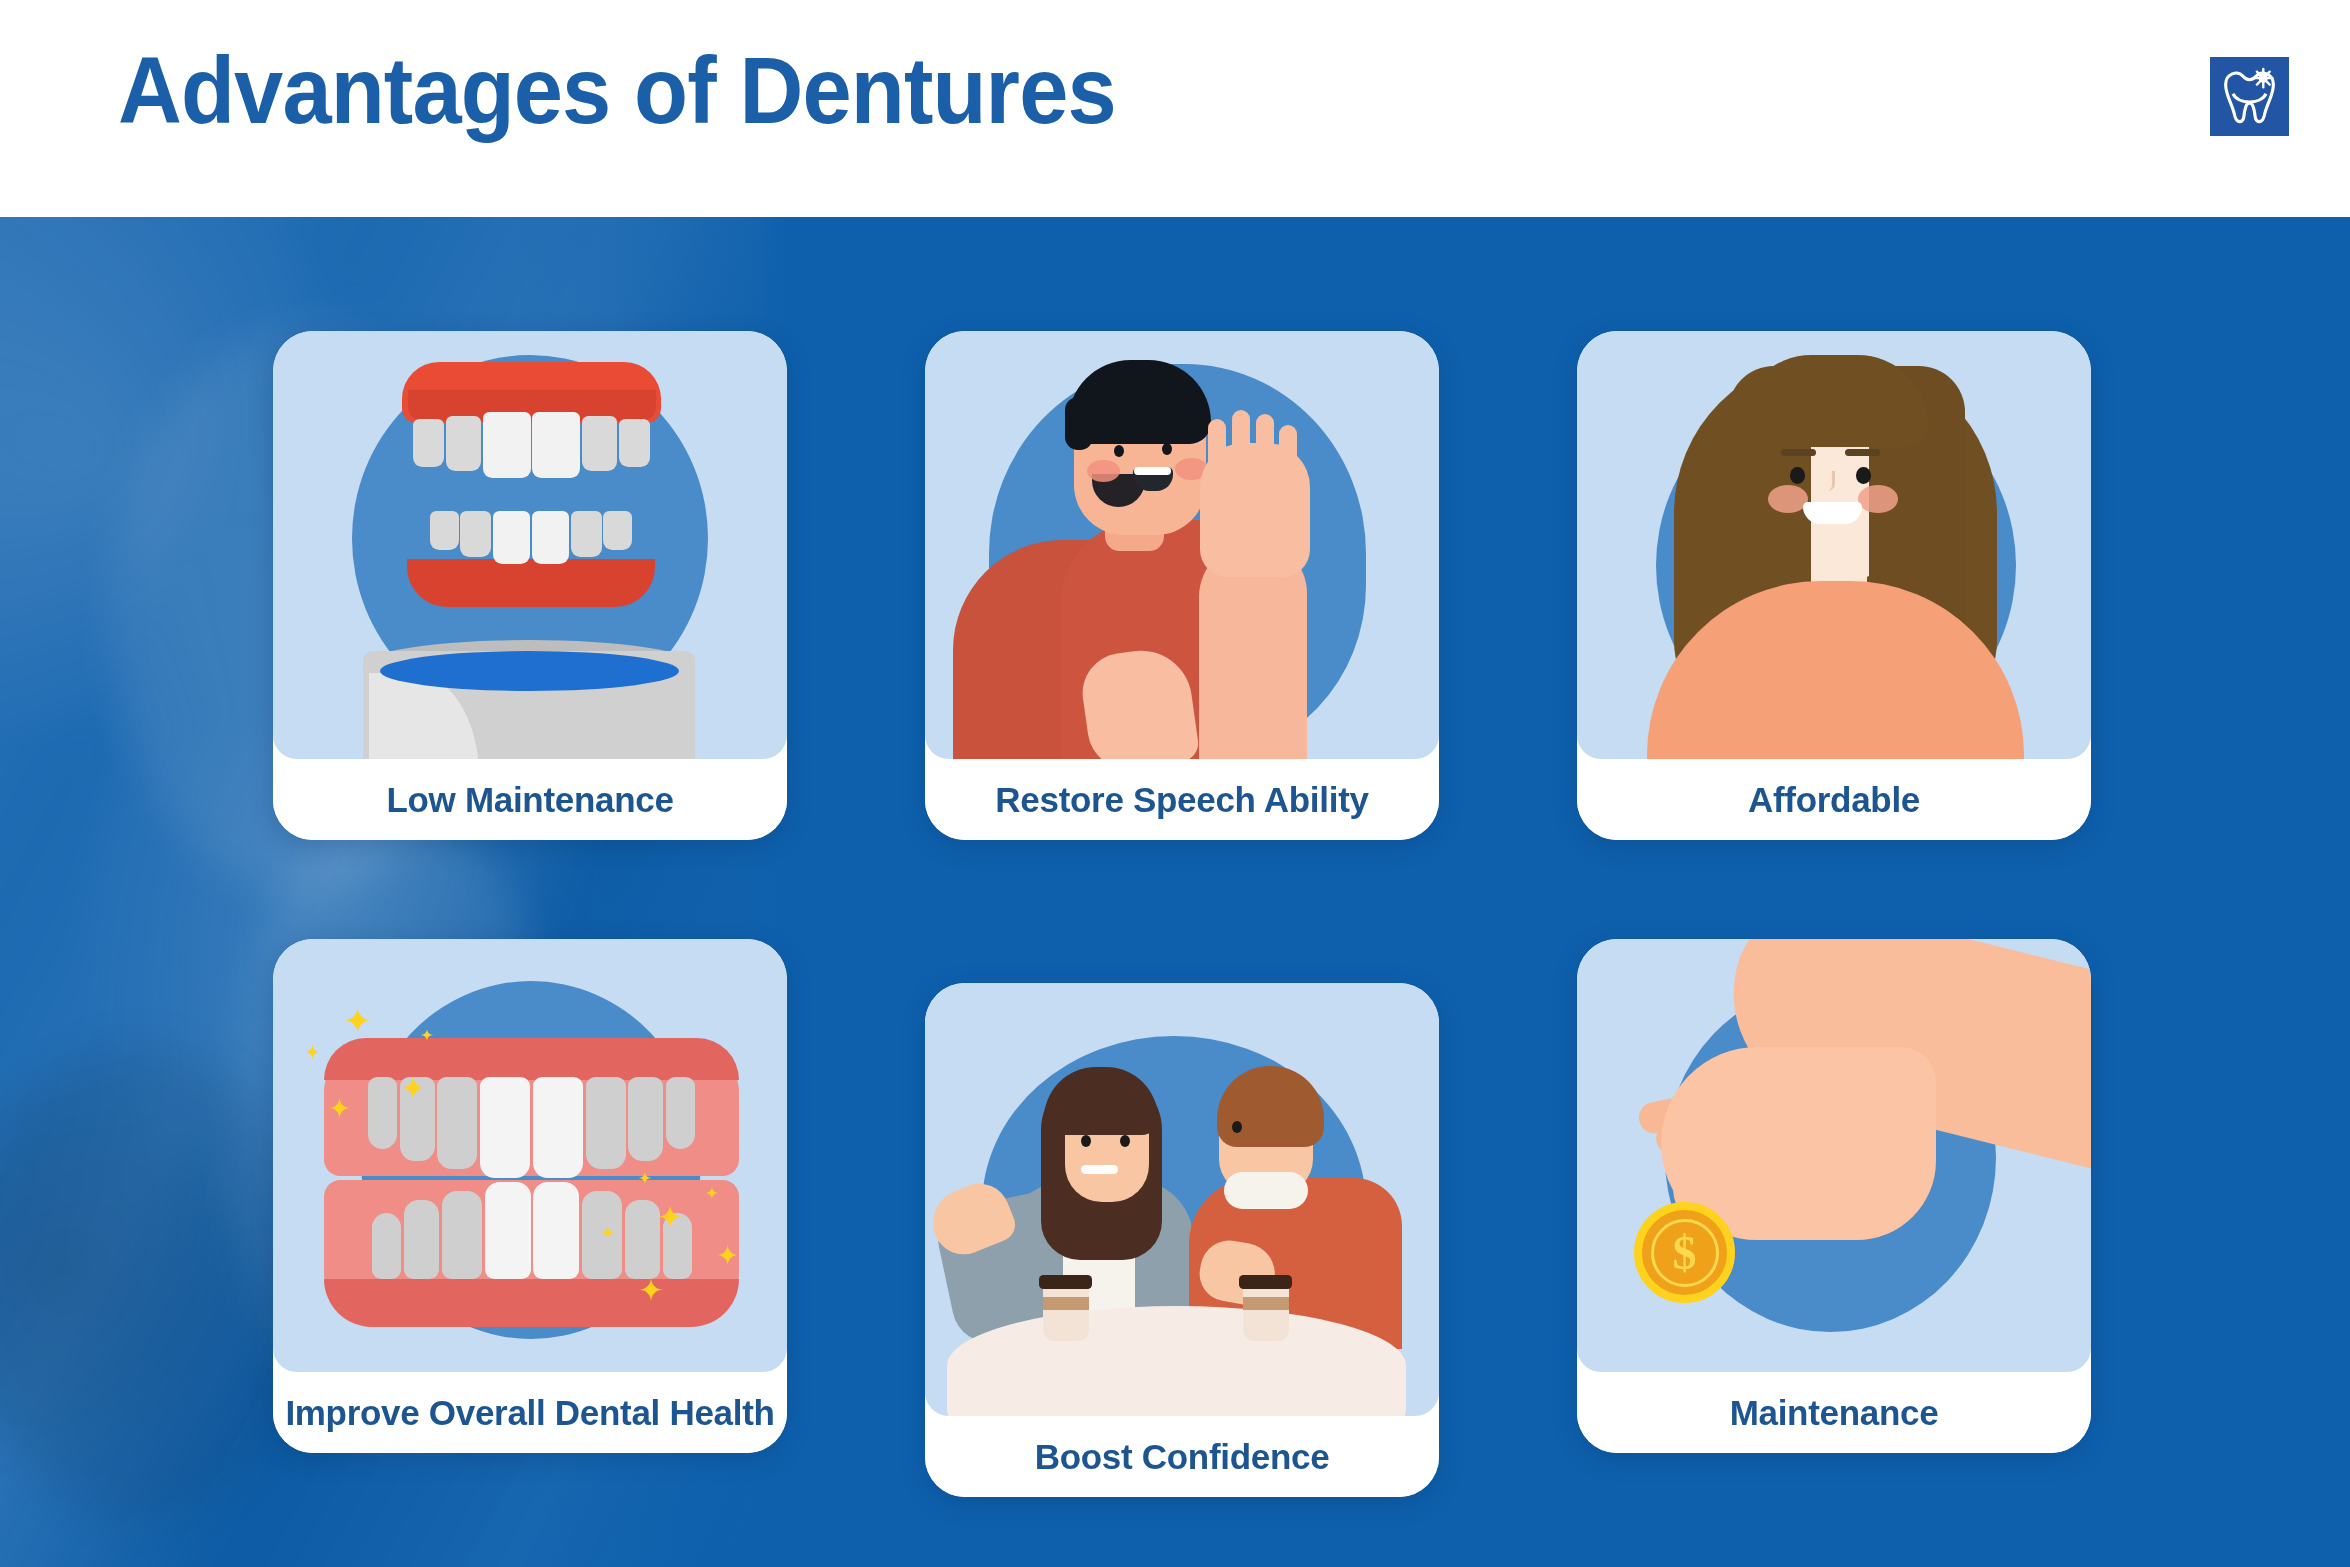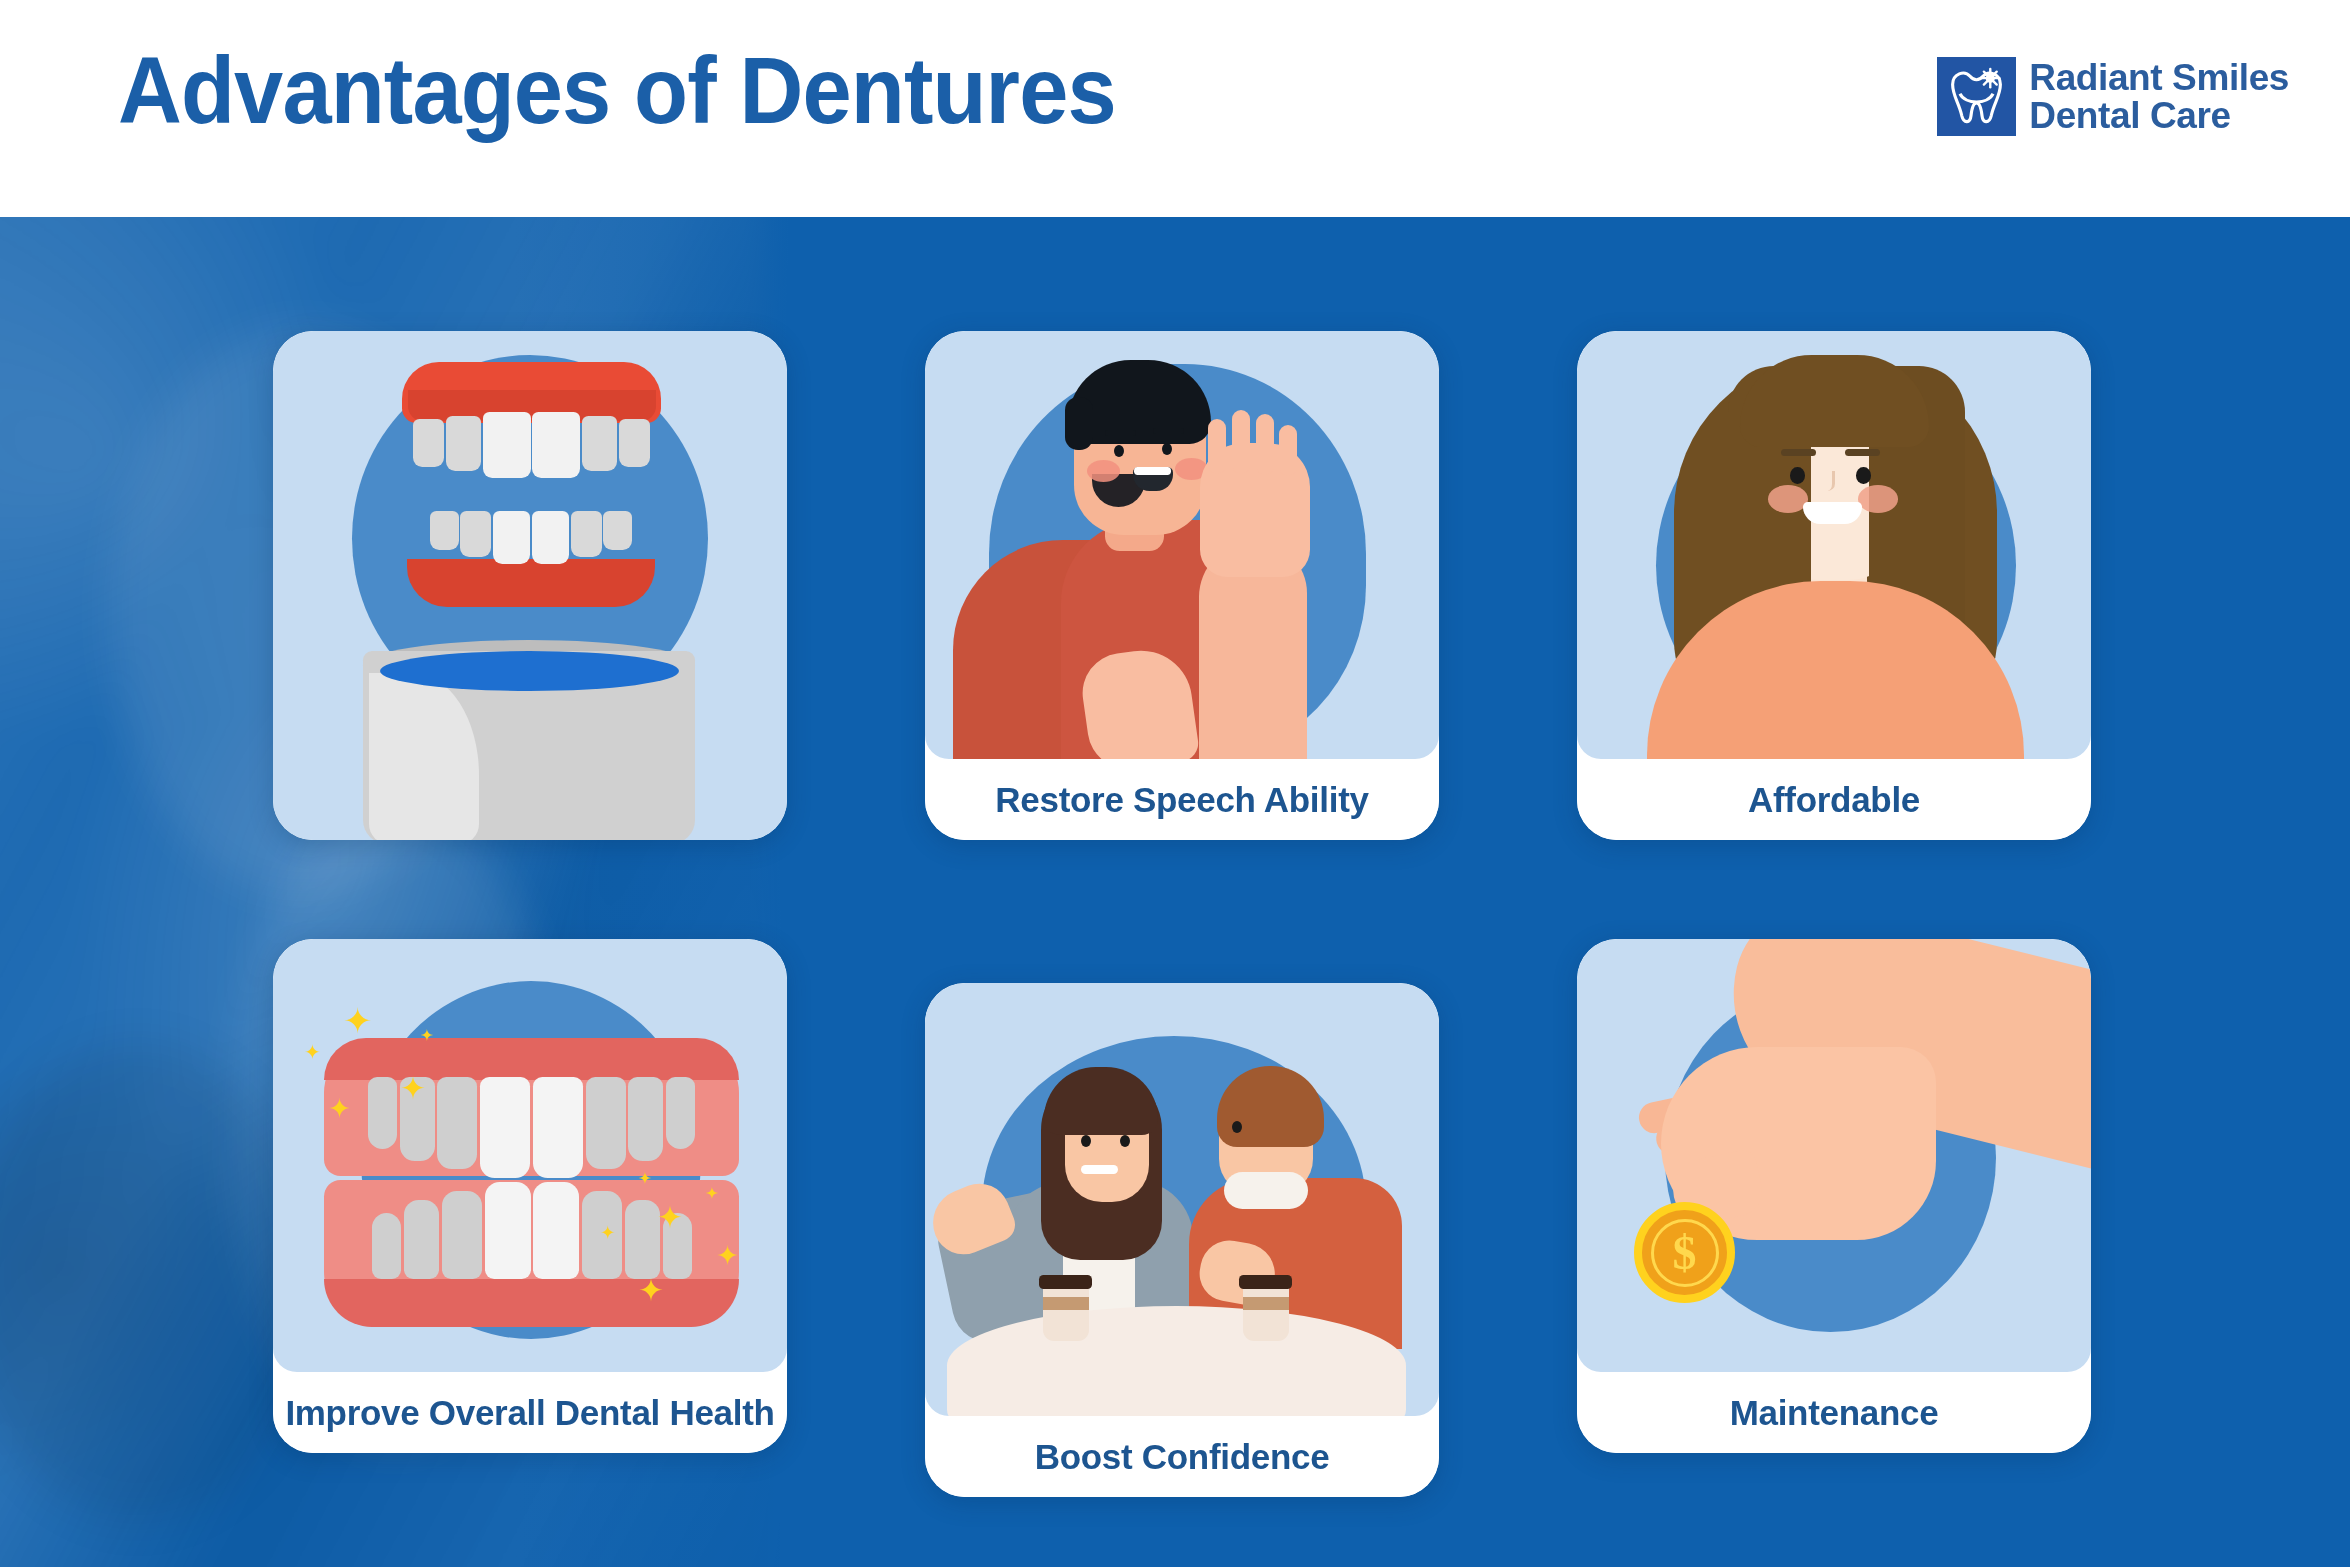--- a/index.html
+++ b/index.html
@@ -240,24 +240,20 @@
           <path d="M25 40 C31 52, 55 52, 61 40" fill="none" stroke="#ffffff" stroke-width="3.4"></path>
           <g stroke="#ffffff" stroke-width="2.6" stroke-linecap="round">
             <line x1="58" y1="13" x2="58" y2="33"></line>
             <line x1="48" y1="23" x2="68" y2="23"></line>
             <line x1="51" y1="16" x2="65" y2="30"></line>
             <line x1="65" y1="16" x2="51" y2="30"></line>
           </g>
           <circle cx="58" cy="23" r="5" fill="#ffffff"></circle>
         </svg>
       </div>
-      <div class="logo-text">
-        <span class="logo-line">Radiant Smiles</span>
-        <span class="logo-line">Dental Care</span>
-      </div>
     </div>
   </div>
 
   <div class="bg">
     <div class="bg-photo"></div>
     <div class="bg-fold" style="left:110px;top:110px;width:386px;height:569px;"></div>
     <div class="bg-fold" style="left:230px;top:588px;width:331px;height:643px;"></div>
     <div class="bg-fold" style="left:-37px;top:826px;width:349px;height:478px;background:rgba(0,0,0,.07);"></div>
     <div class="bg-fade"></div>
   </div>
@@ -284,20 +280,21 @@
           <span class="tooth big" style="width:37px;height:53px;"></span>
           <span class="tooth big" style="width:37px;height:53px;"></span>
           <span class="tooth" style="width:31px;height:46px;"></span>
           <span class="tooth" style="width:29px;height:39px;"></span>
         </div>
         <div class="c1-glass-rim"></div>
         <div class="c1-glass"></div>
         <div class="c1-glass-hl"></div>
         <div class="c1-water"></div>
       </div>
+      <div class="card-label">Low Maintenance</div>
     </div>
 
     <div class="card" style="left:925px;top:114px;text-align:center;">
       <div class="card-img">
         <div class="blob c2-blob"></div>
         <div class="c2-body"></div>
         <div class="c2-body2"></div>
         <div class="c2-neck"></div>
         <div class="c2-head"></div>
         <div class="c2-beard"></div>

